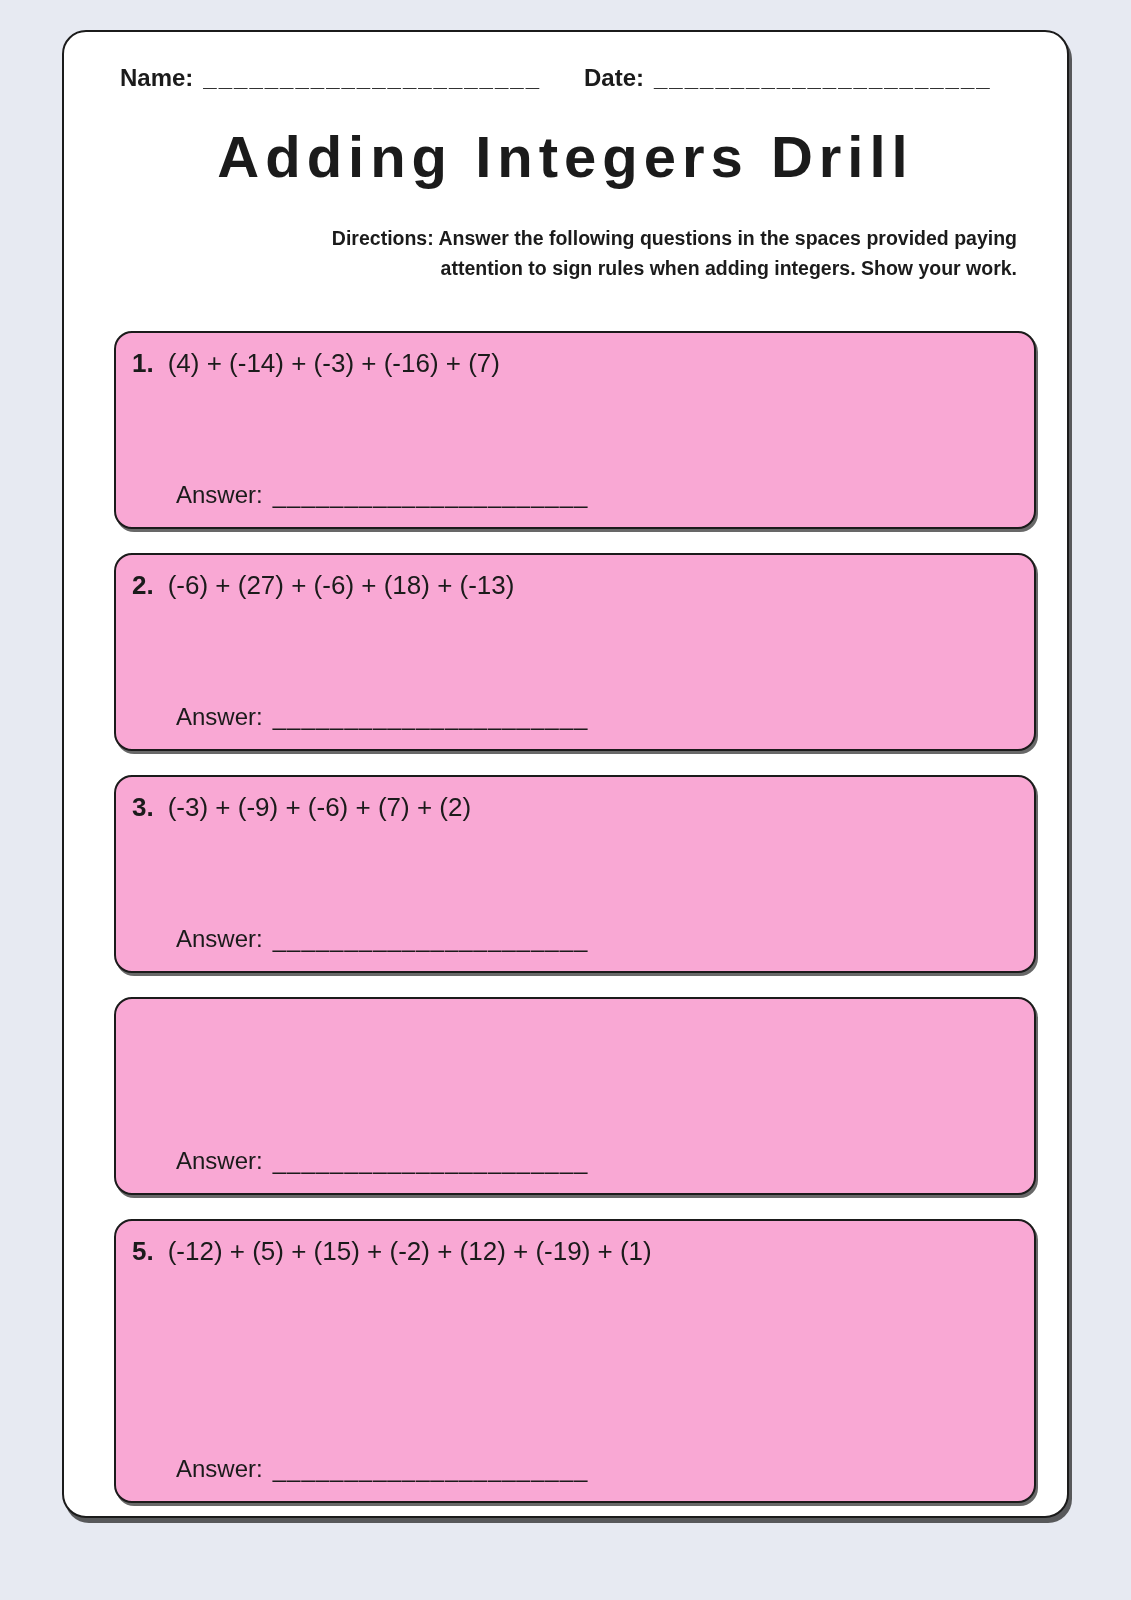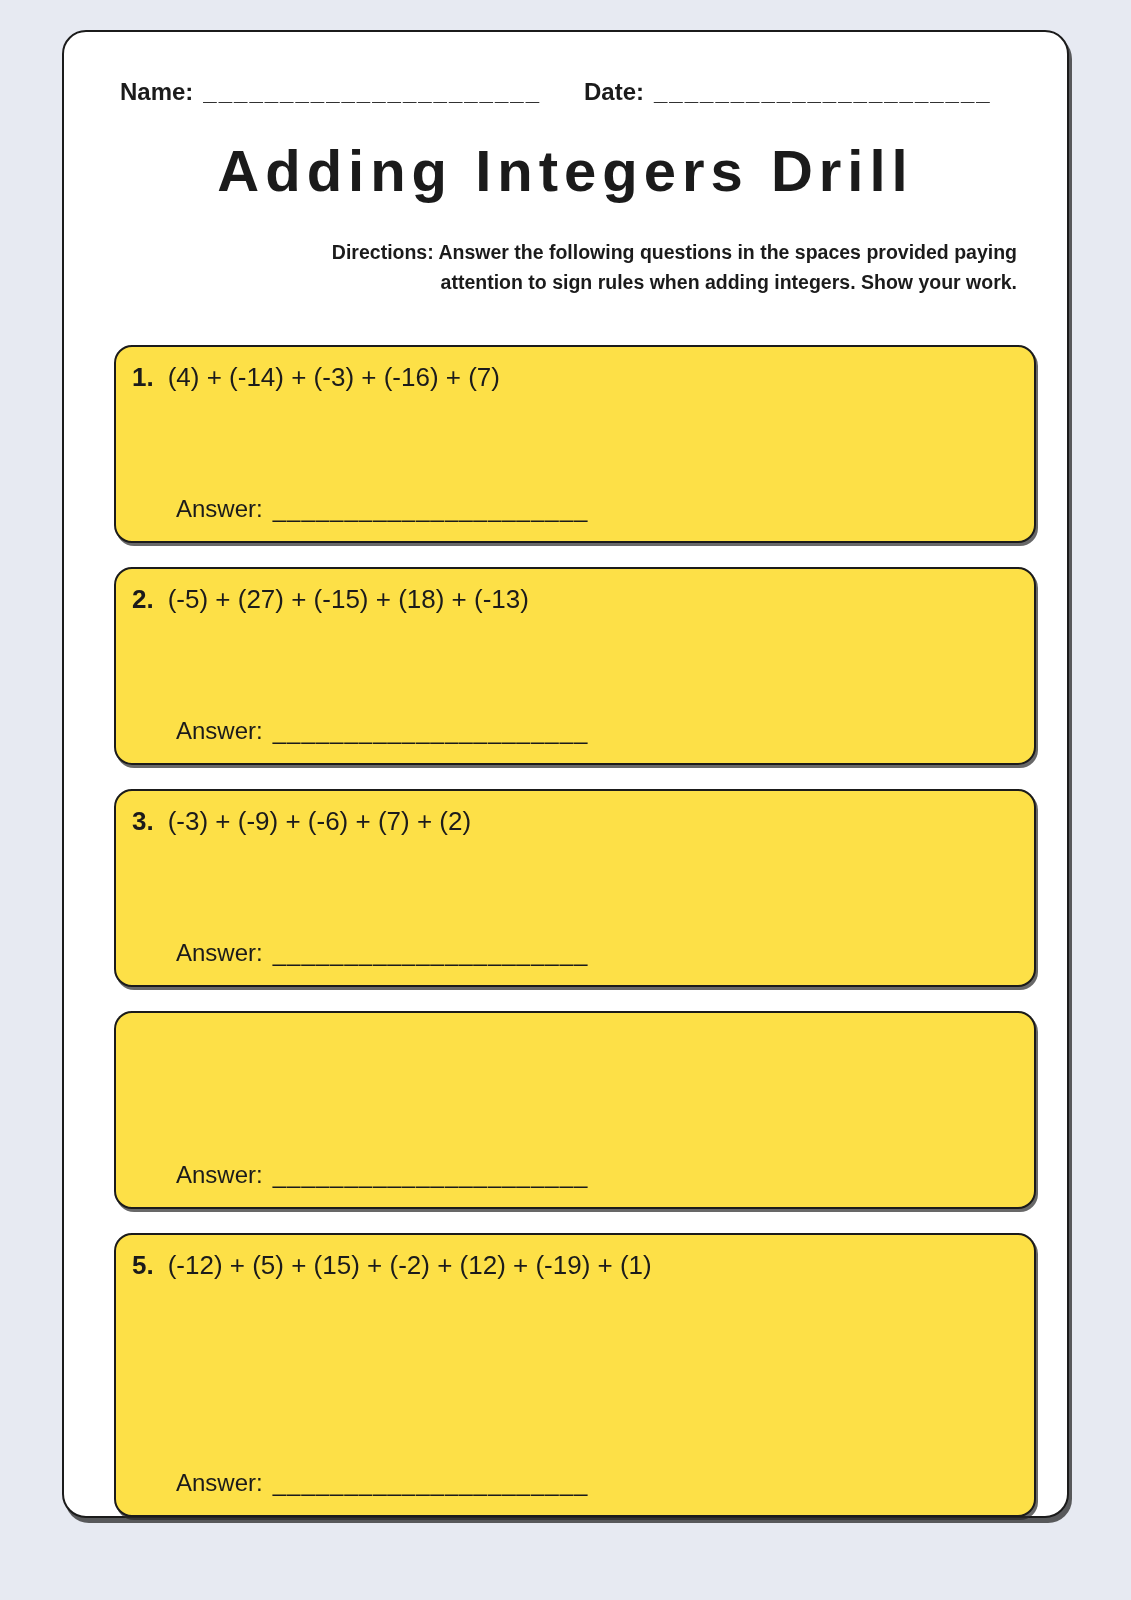--- a/index.html
+++ b/index.html
@@ -23,21 +23,21 @@
     width: 1007px;
     height: 1488px;
     background: #ffffff;
     border: 2px solid #1b1b1b;
     border-radius: 24px;
     box-shadow: 3px 5px 0 rgba(40,40,40,0.75);
   }
   .header-row {
     display: flex;
     align-items: baseline;
-    padding: 46px 0 0 56px;
+    padding: 32px 0 0 56px;
     font-size: 24px;
     font-weight: bold;
   }
   .field {
     display: flex;
     align-items: baseline;
     white-space: nowrap;
   }
   .field-name { width: 464px; }
   .label { margin-right: 10px; }
@@ -59,21 +59,21 @@
     font-size: 19.5px;
     font-weight: bold;
     line-height: 1.55;
   }
   .directions span { display: block; text-align: right; }
   .problems { margin-top: 48px; }
   .problem {
     position: relative;
     margin: 0 31px 24px 50px;
     height: 198px;
-    background: #fde047;
+    background: #f9a8d4;
     border: 2px solid #1b1b1b;
     border-radius: 18px;
     box-shadow: 2px 3px 0 rgba(40,40,40,0.7);
   }
   .problem-tall { height: 284px; }
   .expr-row {
     padding: 15px 20px 0 16px;
     font-size: 26px;
     white-space: nowrap;
   }
@@ -123,21 +123,21 @@
       <div class="expr-row">
         <span class="num">1.</span><span class="expr">(4) + (-14) + (-3) + (-16) + (7)</span>
       </div>
       <div class="answer-row">
         <span class="answer-label">Answer:</span><span class="answer-blank">______________________</span>
       </div>
     </div>
 
     <div class="problem">
       <div class="expr-row">
-        <span class="num">2.</span><span class="expr">(-5) + (27) + (-15) + (18) + (-13)</span>
+        <span class="num">2.</span><span class="expr">(-6) + (27) + (-6) + (18) + (-13)</span>
       </div>
       <div class="answer-row">
         <span class="answer-label">Answer:</span><span class="answer-blank">______________________</span>
       </div>
     </div>
 
     <div class="problem">
       <div class="expr-row">
         <span class="num">3.</span><span class="expr">(-3) + (-9) + (-6) + (7) + (2)</span>
       </div>

